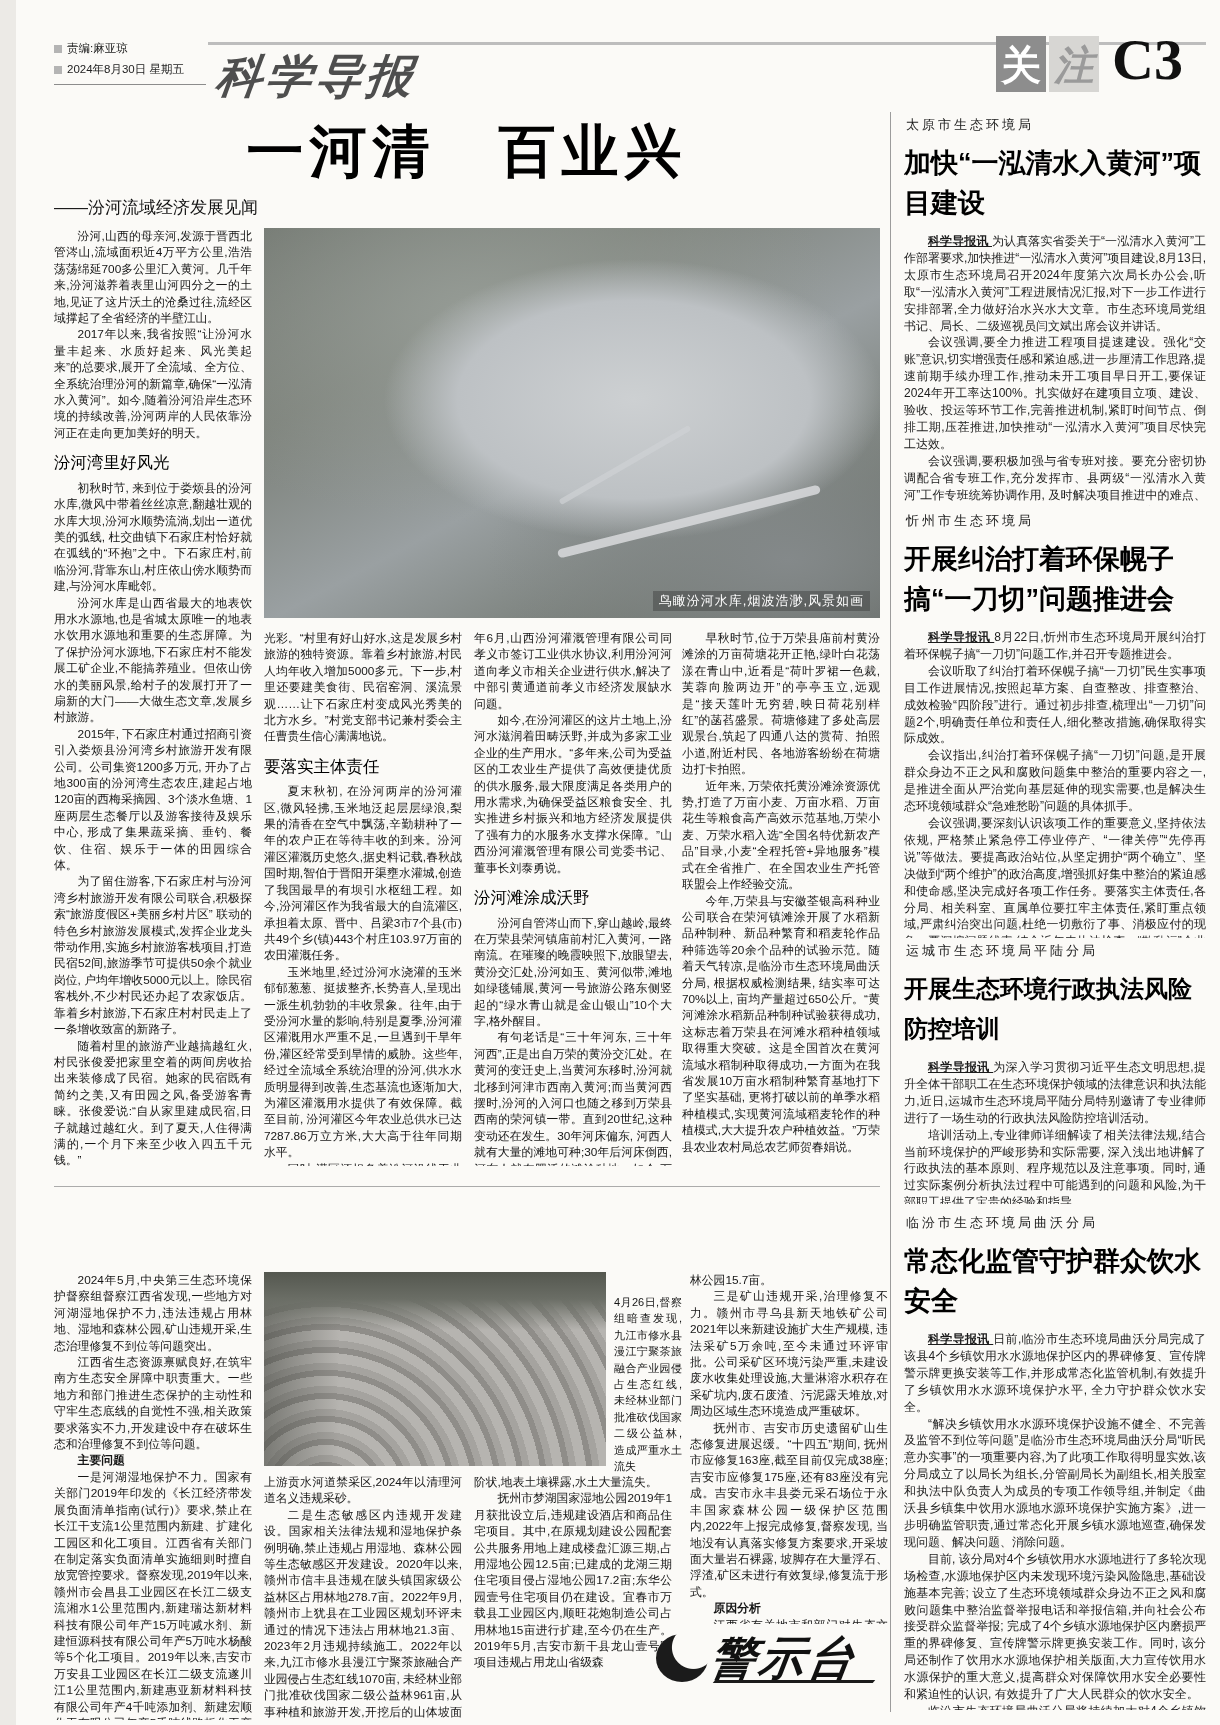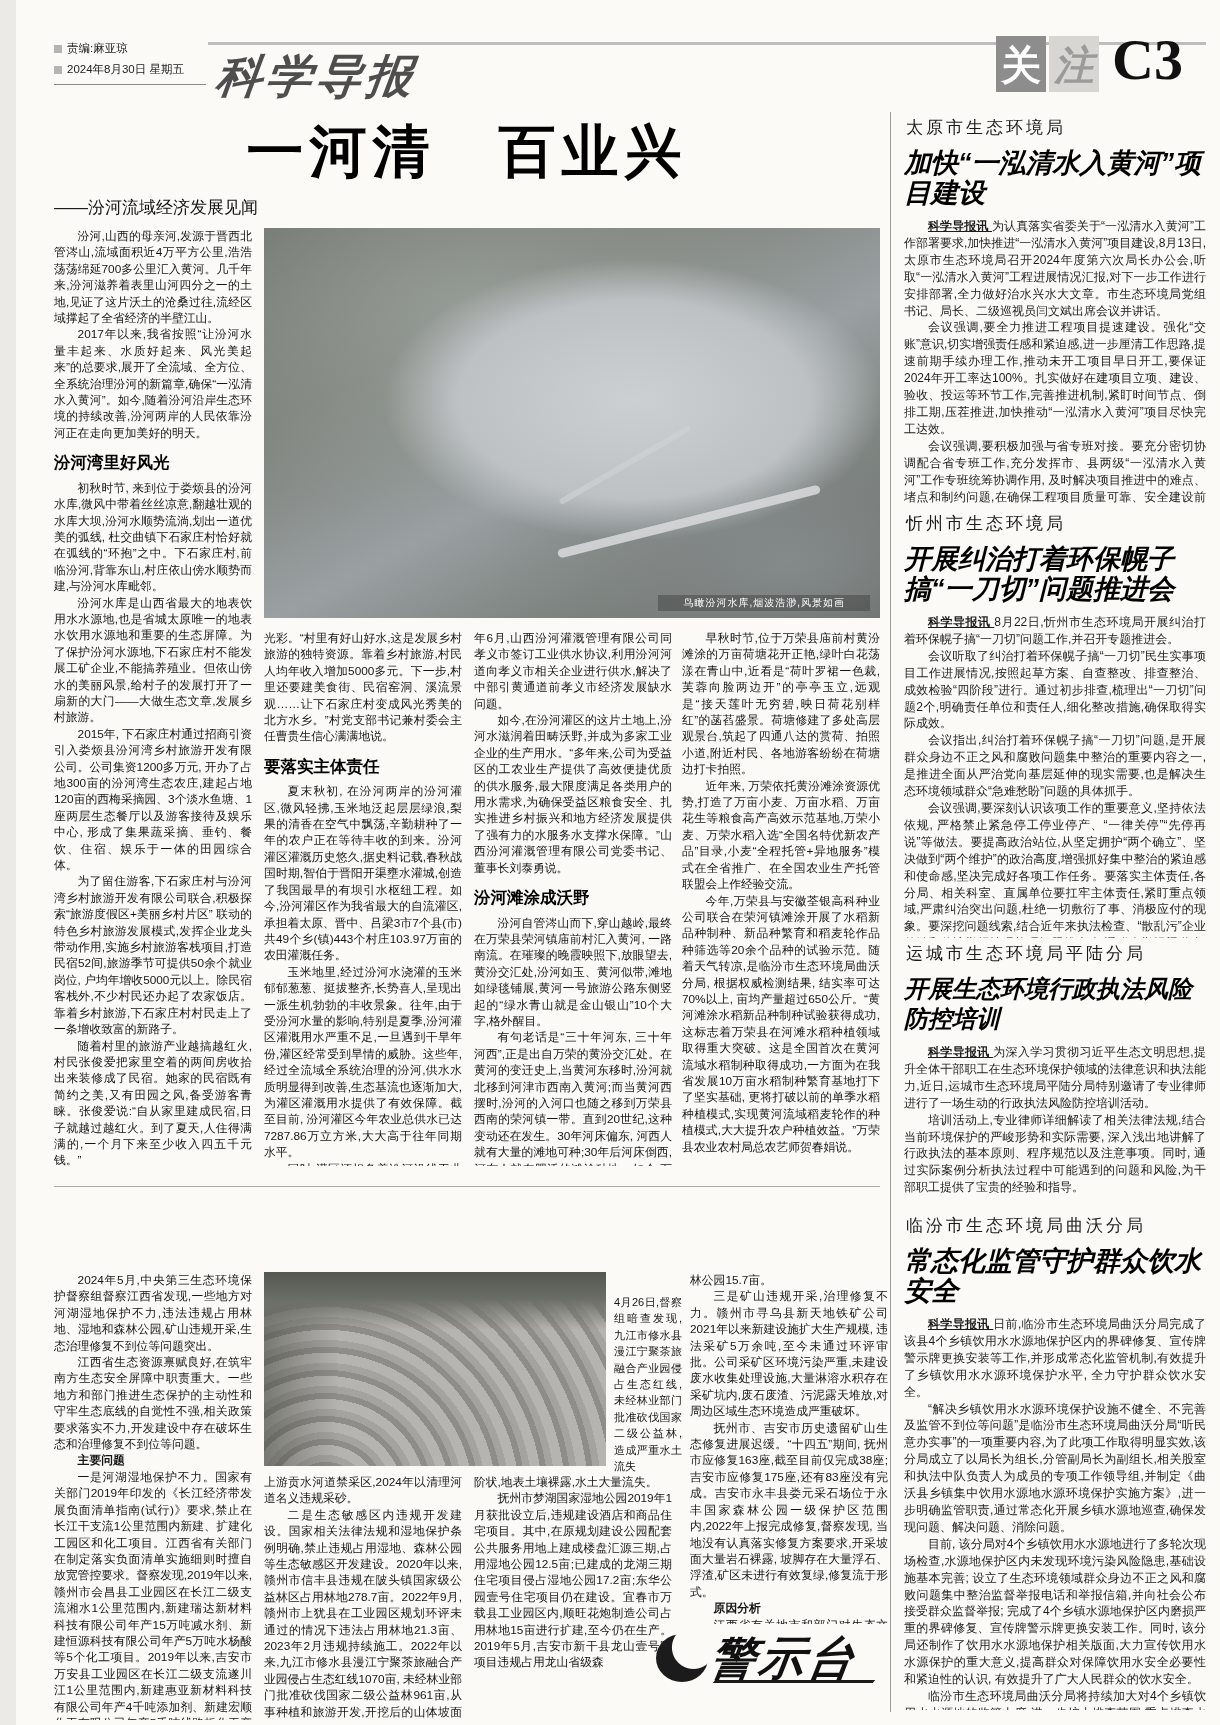--- a/index.html
+++ b/index.html
@@ -22,45 +22,45 @@
   #mh{left:38px;top:114px;width:826px;text-align:center;font-size:57px;font-weight:700;letter-spacing:6px;color:#000;}
   #msub{left:38px;top:196px;width:826px;text-align:left;font-size:17px;color:#111;}
   .ncol{font-size:11.8px;line-height:16.4px;text-align:justify;overflow:hidden;color:#151515;}
   #mc1{left:38px;top:228px;width:198px;height:938px;}
   #mc2{left:248px;top:630px;width:198px;height:536px;}
   #mc3{left:458px;top:630px;width:198px;height:536px;}
   #mc4{left:666px;top:630px;width:198px;height:536px;}
   .blk{margin:0;}
   .blk-p{text-indent:2em;}
   .blk-cont{text-indent:0;}
-  .blk-sub{font-size:16.5px;font-weight:700;margin:13px 0 9px;text-indent:0;color:#000;}
+  .blk-sub{font-size:16.5px;font-weight:400;margin:13px 0 9px;text-indent:0;color:#000;}
   .blk-sub2{font-weight:700;text-indent:2em;}
   .pre{font-weight:700;text-decoration:underline;}
   
   #photo-main{left:248px;top:228px;width:616px;height:390px;overflow:hidden;
     background:
       radial-gradient(ellipse 320px 180px at 60% 44%, #cdd0d2 0%, #bdc1c4 55%, rgba(189,193,196,0) 78%),
       radial-gradient(ellipse 520px 300px at 35% 22%, #969c96 0%, rgba(150,156,150,0) 70%),
       radial-gradient(ellipse 400px 220px at 85% 85%, #84898a 0%, rgba(132,137,138,0) 75%),
       linear-gradient(152deg,#6d726b 0%,#7c817a 28%,#9aa0a2 55%,#767c76 80%,#5d625c 100%);}
   .dam{position:absolute;right:56px;bottom:92px;width:270px;height:9px;background:#d9dbdd;
        transform:rotate(-14deg);border-radius:5px;opacity:.85;}
   .dam2{position:absolute;right:180px;bottom:150px;width:150px;height:6px;background:#cfd2d4;
        transform:rotate(-30deg);border-radius:4px;opacity:.7;}
-  #photo-main-cap{position:absolute;right:10px;bottom:7px;color:#fff;font-size:10px;
-       background:rgba(40,40,40,.35);padding:1px 25px;letter-spacing:1px;}
+  #photo-main-cap{position:absolute;right:10px;bottom:7px;color:#fff;font-size:13px;
+       background:rgba(40,40,40,.35);padding:1px 6px;letter-spacing:1px;}
   
   #sep-v{left:874px;top:112px;width:1px;height:1600px;background:#9c9c9c;}
   .sb-art{position:absolute;left:888px;width:302px;overflow:hidden;}
   #sb-a1{top:116px;height:390px;}
   #sb-a2{top:512px;height:426px;}
   #sb-a3{top:942px;height:262px;}
   #sb-a4{top:1214px;height:496px;}
-  .sb-kicker{font-size:17px;letter-spacing:3px;color:#1a1a1a;margin:0 0 9px 2px;}
-  .sb-head{font-size:27px;font-weight:700;line-height:30px;margin:0 0 10px 0;white-space:pre-line;color:#000;font-style:italic;}
+  .sb-kicker{font-size:13px;letter-spacing:3px;color:#1a1a1a;margin:0 0 9px 2px;}
+  .sb-head{font-size:27px;font-weight:700;line-height:40px;margin:0 0 10px 0;white-space:pre-line;color:#000;}
   .sb-body{font-size:12px;line-height:16.9px;text-align:justify;}
   
   #hr-b{left:38px;top:1186px;width:826px;height:1px;background:#ababab;}
   #bh{left:38px;top:1198px;width:826px;text-align:center;font-size:43px;font-weight:700;
       color:#a8291f;letter-spacing:1px;}
   #bc1{left:38px;top:1272px;width:198px;height:448px;}
   #bc2{left:248px;top:1474px;width:198px;height:246px;}
   #bc3{left:458px;top:1474px;width:198px;height:246px;}
   #bc4{left:666px;top:1272px;width:198px;height:352px;margin-left:8px;}
   #photo-b{left:248px;top:1272px;width:342px;height:194px;overflow:hidden;

